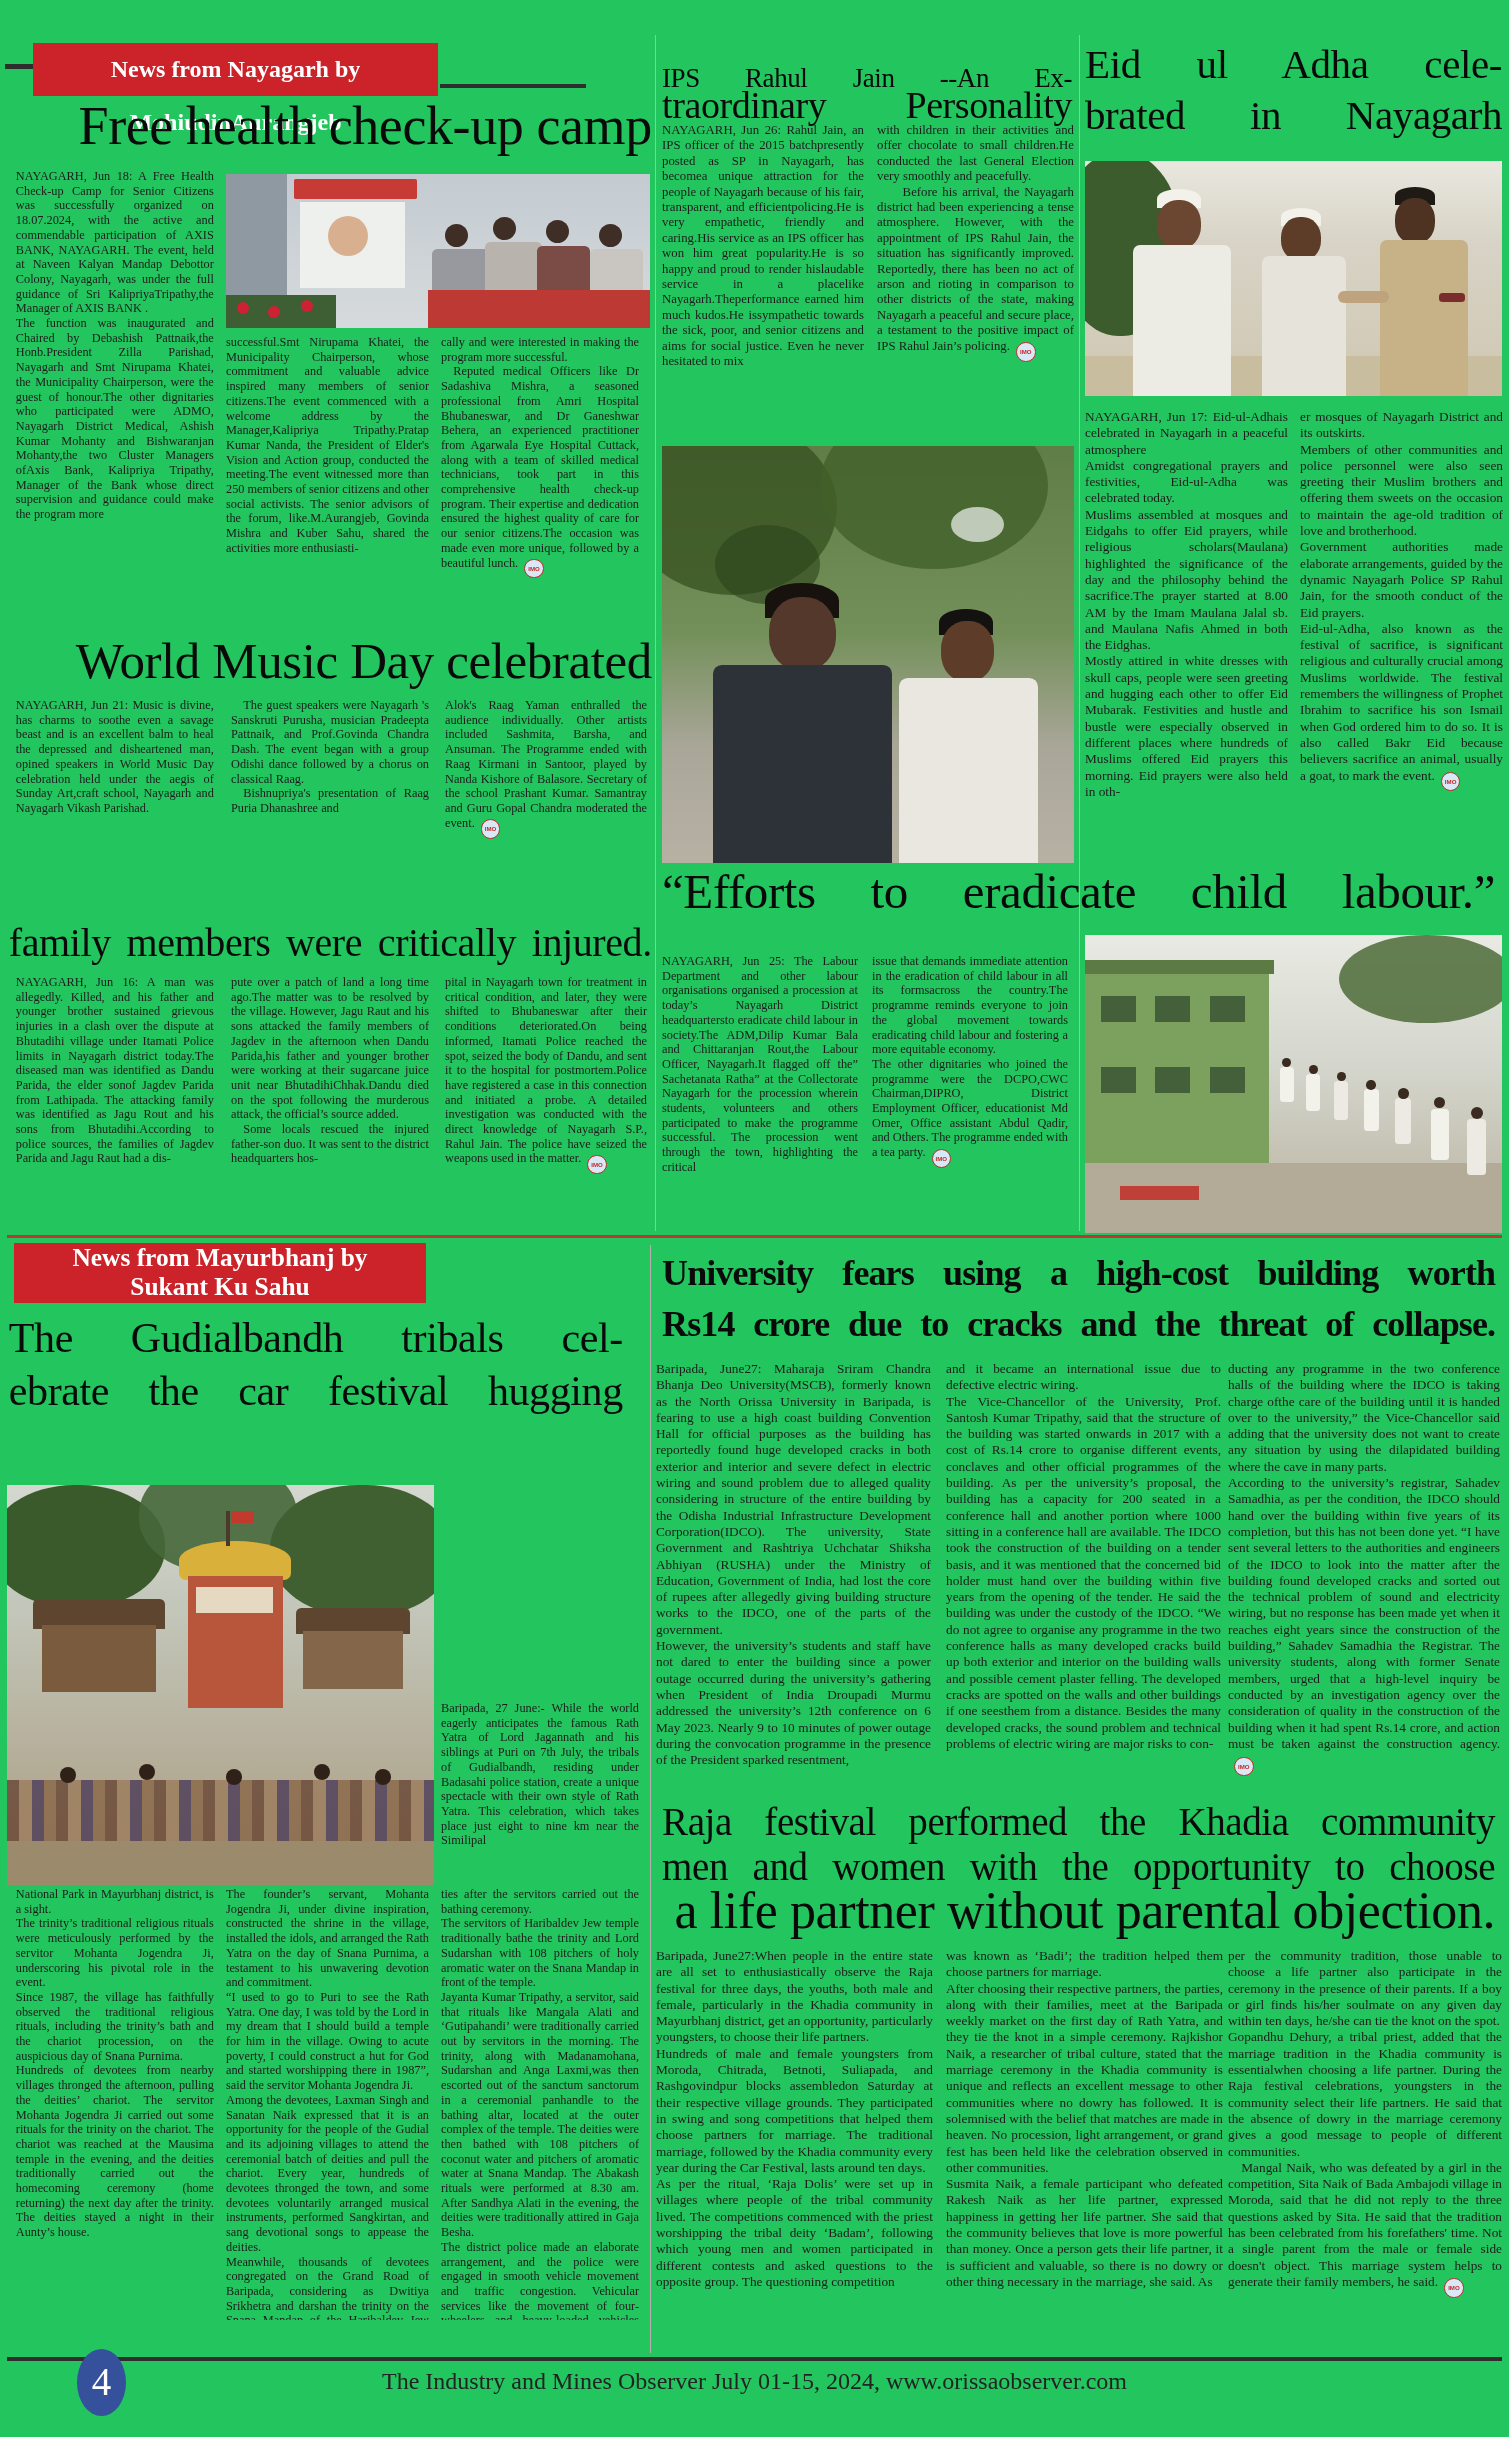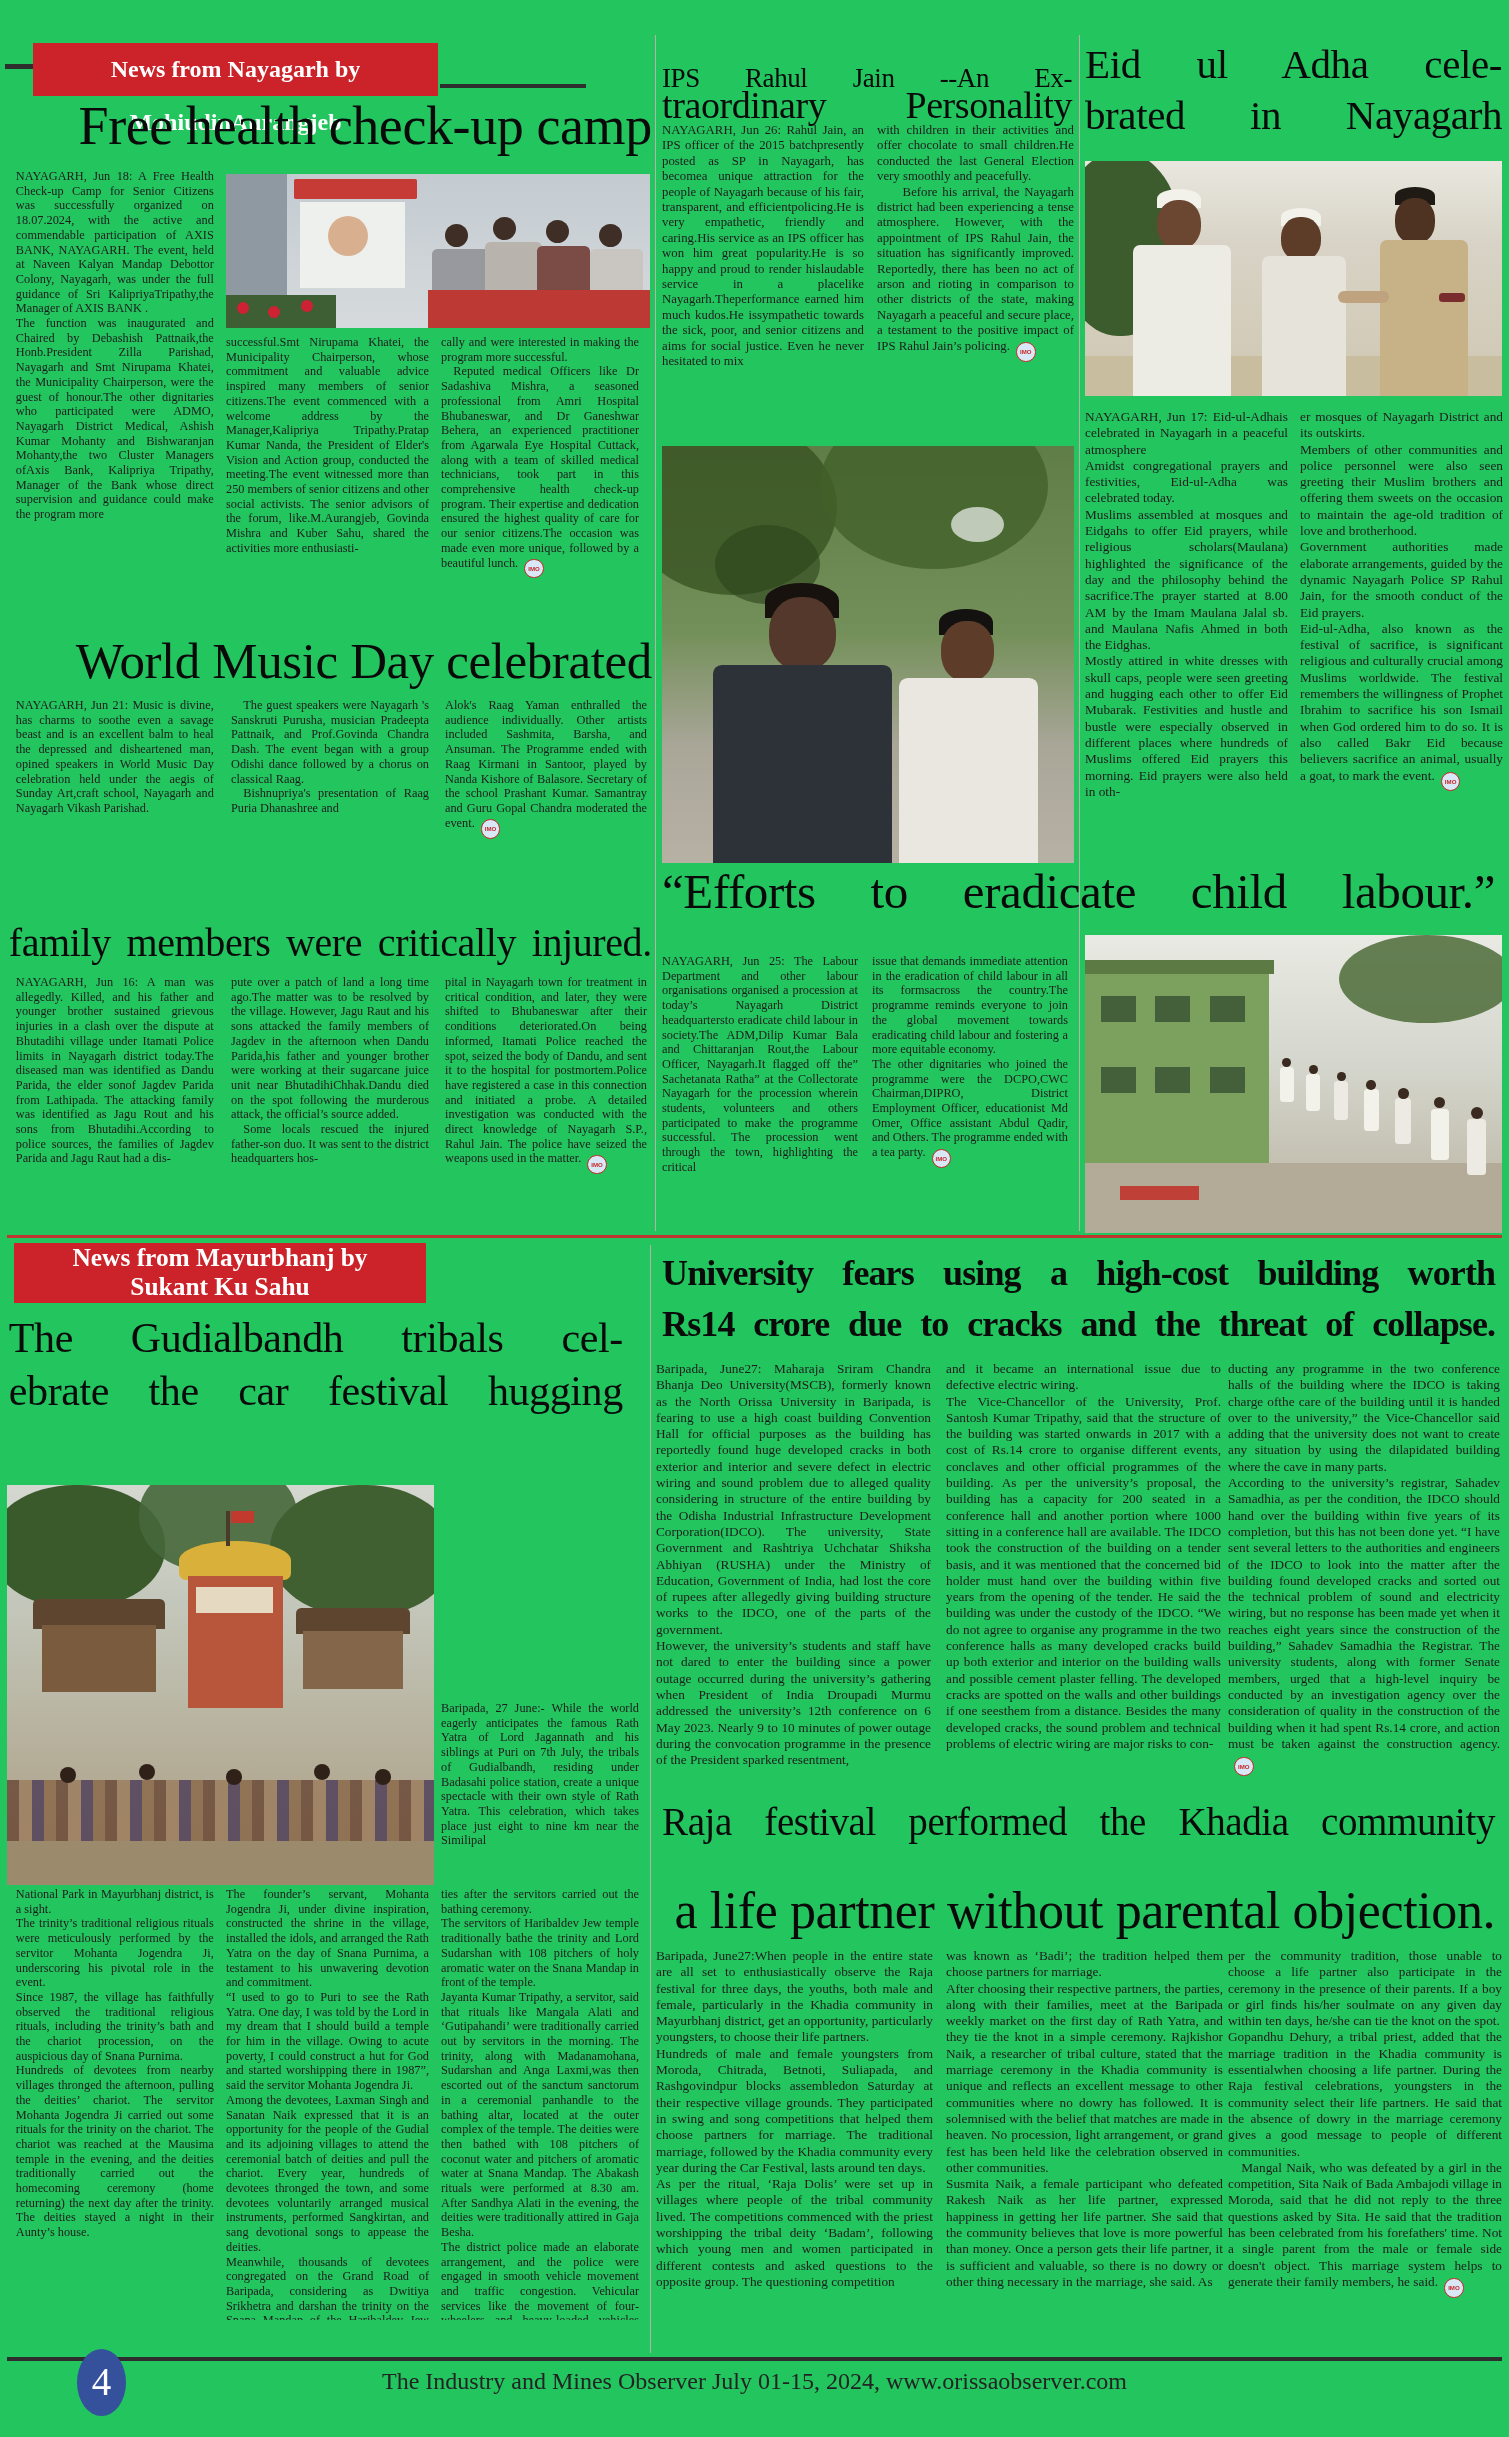--- a/index.html
+++ b/index.html
@@ -224,20 +224,21 @@
     <div class="coltext bl" style="left:0;top:118px;width:275px;height:437px">Baripada, June27: Maharaja Sriram Chandra Bhanja Deo University(MSCB), formerly known as the North Orissa University in Baripada, is fearing to use a high coast building Convention Hall for official purposes as the building has reportedly found huge developed cracks in both exterior and interior and severe defect in electric wiring and sound problem due to alleged quality considering in structure of the entire building by the Odisha Industrial Infrastructure Development Corporation(IDCO). The university, State Government and Rashtriya Uchchatar Shiksha Abhiyan (RUSHA) under the Ministry of Education, Government of India, had lost the core of rupees after allegedly giving building structure works to the IDCO, one of the parts of the government.
 However, the university’s students and staff have not dared to enter the building since a power outage occurred during the university’s gathering when President of India Droupadi Murmu addressed the university’s 12th conference on 6 May 2023. Nearly 9 to 10 minutes of power outage during the convocation programme in the presence of the President sparked resentment,</div>
     <div class="coltext bl" style="left:290px;top:118px;width:275px;height:437px">and it became an international issue due to defective electric wiring.
 The Vice-Chancellor of the University, Prof. Santosh Kumar Tripathy, said that the structure of the building was started onwards in 2017 with a cost of Rs.14 crore to organise different events, conclaves and other official programmes of the building. As per the university’s proposal, the building has a capacity for 200 seated in a conference hall and another portion where 1000 sitting in a conference hall are available. The IDCO took the construction of the building on a tender basis, and it was mentioned that the concerned bid holder must hand over the building within five years from the opening of the tender. He said the building was under the custody of the IDCO. “We do not agree to organise any programme in the two conference halls as many developed cracks build up both exterior and interior on the building walls and possible cement plaster felling. The developed cracks are spotted on the walls and other buildings if one seesthem from a distance. Besides the many developed cracks, the sound problem and technical problems of electric wiring are major risks to con-</div>
     <div class="coltext bl" style="left:572px;top:118px;width:272px;height:438px"><span>ducting any programme in the two conference halls of the building where the IDCO is taking charge ofthe care of the building until it is handed over to the university,” the Vice-Chancellor said adding that the university does not want to create any situation by using the dilapidated building where the cave in many parts.
 According to the university’s registrar, Sahadev Samadhia, as per the condition, the IDCO should hand over the building within five years of its completion, but this has not been done yet. “I have sent several letters to the authorities and engineers of the IDCO to look into the matter after the building found developed cracks and sorted out the technical problem of sound and electricity wiring, but no response has been made yet when it reaches eight years since the construction of the building,” Sahadev Samadhia the Registrar. The university students, along with former Senate members, urged that a high-level inquiry be conducted by an investigation agency over the consideration of quality in the construction of the building when it had spent Rs.14 crore, and action must be taken against the construction agency.</span><span class="imo">IMO</span></div>
   </section>
 
   <section style="left:656px;top:1799px;width:846px;height:570px">
     <div class="abs hl hl-just" style="left:6.1px;top:0;width:833px;font-size:39px;line-height:45px">Raja festival performed the Khadia community</div>
+    <div class="abs hl hl-just" style="left:6.1px;top:45px;width:833px;font-size:39px;line-height:45px">men and women with the opportunity to choose</div>
     <div class="abs hl" style="left:6.1px;top:89px;width:833px;font-size:52px;line-height:45px">a life partner without parental objection.</div>
     <div class="coltext bl" style="left:0;top:149px;width:277px;height:421px">Baripada, June27:When people in the entire state are all set to enthusiastically observe the Raja festival for three days, the youths, both male and female, particularly in the Khadia community in Mayurbhanj district, get an opportunity, particularly youngsters, to choose their life partners.
 Hundreds of male and female youngsters from Moroda, Chitrada, Betnoti, Suliapada, and Rashgovindpur blocks assembledon Saturday at their respective village grounds. They participated in swing and song competitions that helped them choose partners for marriage. The traditional marriage, followed by the Khadia community every year during the Car Festival, lasts around ten days.
 As per the ritual, ‘Raja Dolis’ were set up in villages where people of the tribal community lived. The competitions commenced with the priest worshipping the tribal deity ‘Badam’, following which young men and women participated in different contests and asked questions to the opposite group. The questioning competition</div>
     <div class="coltext bl" style="left:290px;top:149px;width:277px;height:421px">was known as ‘Badi’; the tradition helped them choose partners for marriage.
 After choosing their respective partners, the parties, along with their families, meet at the Baripada weekly market on the first day of Rath Yatra, and they tie the knot in a simple ceremony. Rajkishor Naik, a researcher of tribal culture, stated that the marriage ceremony in the Khadia community is unique and reflects an excellent message to other communities where no dowry has followed. It is solemnised with the belief that matches are made in heaven. No procession, light arrangement, or grand fest has been held like the celebration observed in other communities.
 Susmita Naik, a female participant who defeated Rakesh Naik as her life partner, expressed happiness in getting her life partner. She said that the community believes that love is more powerful than money. Once a person gets their life partner, it is sufficient and valuable, so there is no dowry or other thing necessary in the marriage, she said. As</div>
     <div class="coltext bl" style="left:572px;top:149px;width:274px;height:423px"><span>per the community tradition, those unable to choose a life partner also participate in the ceremony in the presence of their parents. If a boy or girl finds his/her soulmate on any given day within ten days, he/she can tie the knot on the spot.
 Gopandhu Dehury, a tribal priest, added that the marriage tradition in the Khadia community is essentialwhen choosing a life partner. During the Raja festival celebrations, youngsters in the community select their life partners. He said that the absence of dowry in the marriage ceremony gives a good message to people of different communities.
  Mangal Naik, who was defeated by a girl in the competition, Sita Naik of Bada Ambajodi village in Moroda, said that he did not reply to the three questions asked by Sita. He said that the tradition has been celebrated from his forefathers' time. Not a single parent from the male or female side doesn't object. This marriage system helps to generate their family members, he said.</span><span class="imo">IMO</span></div>

